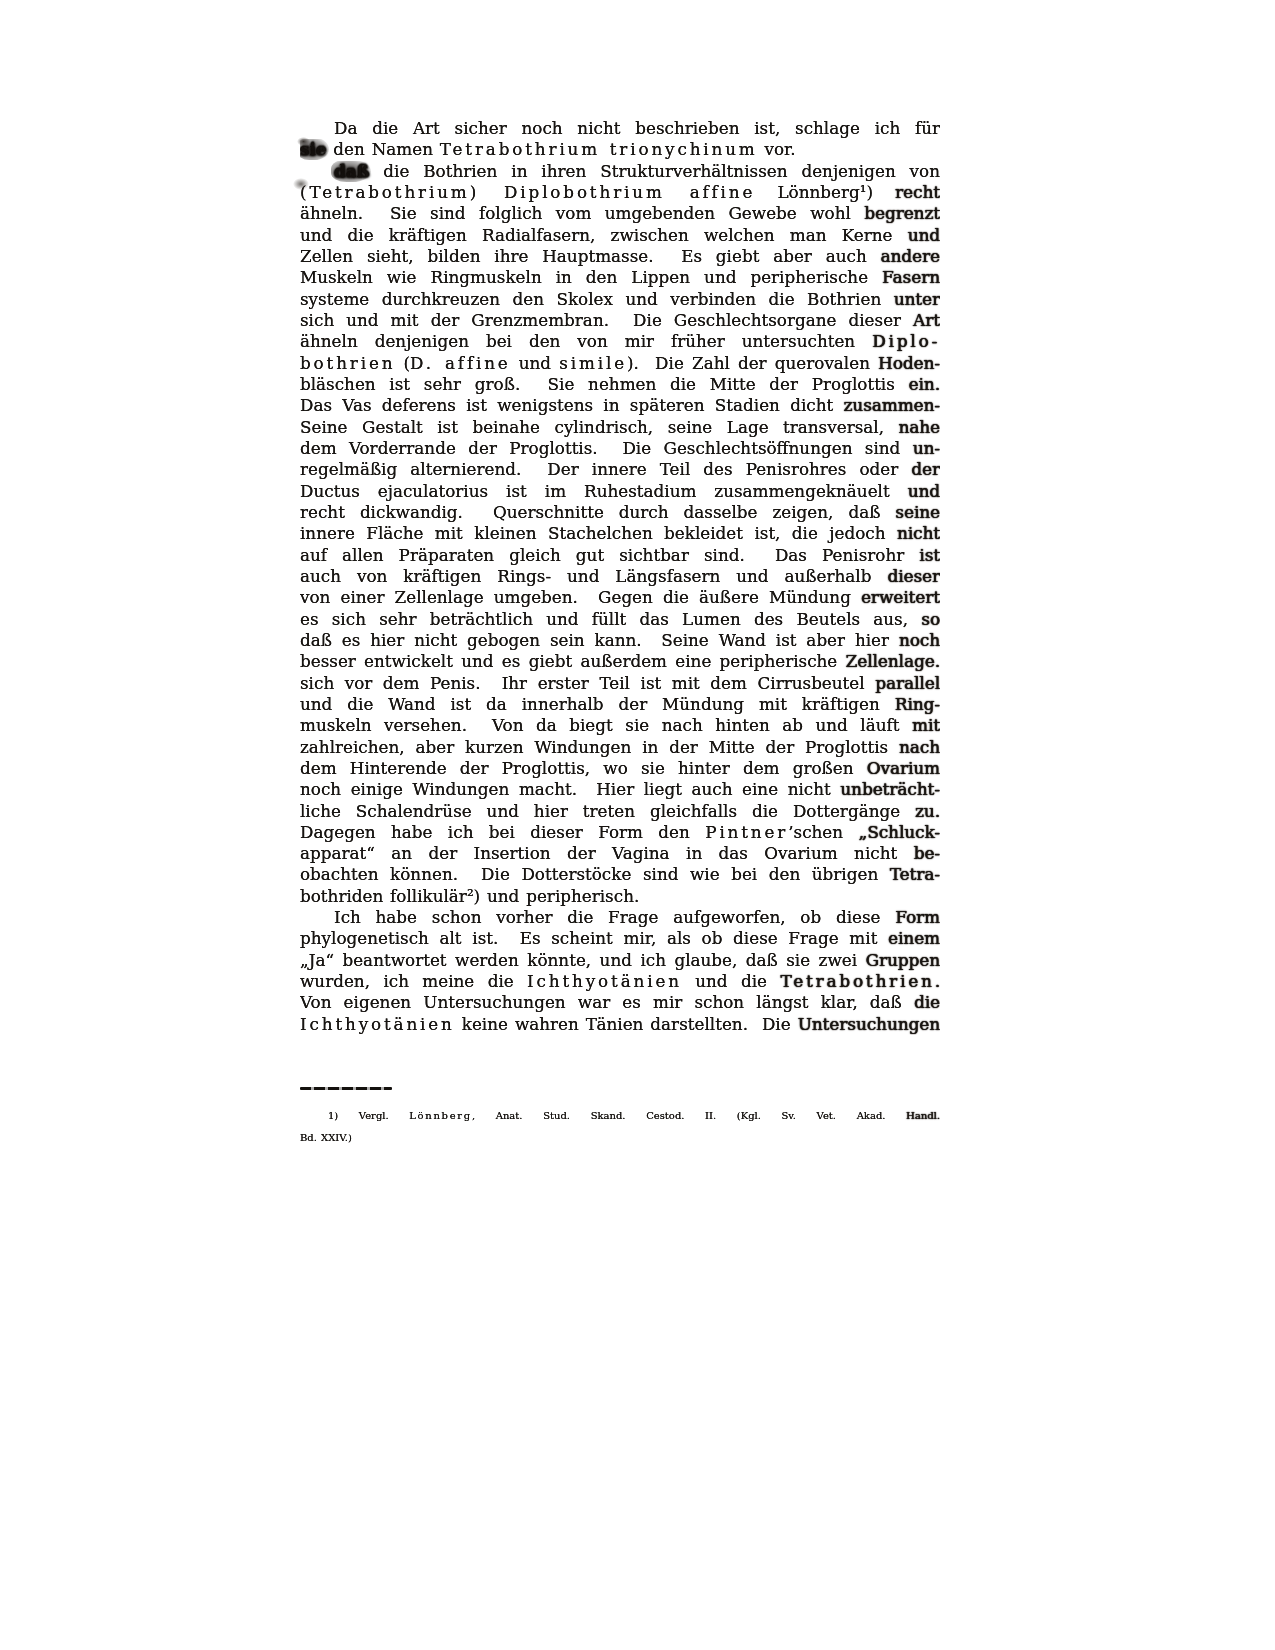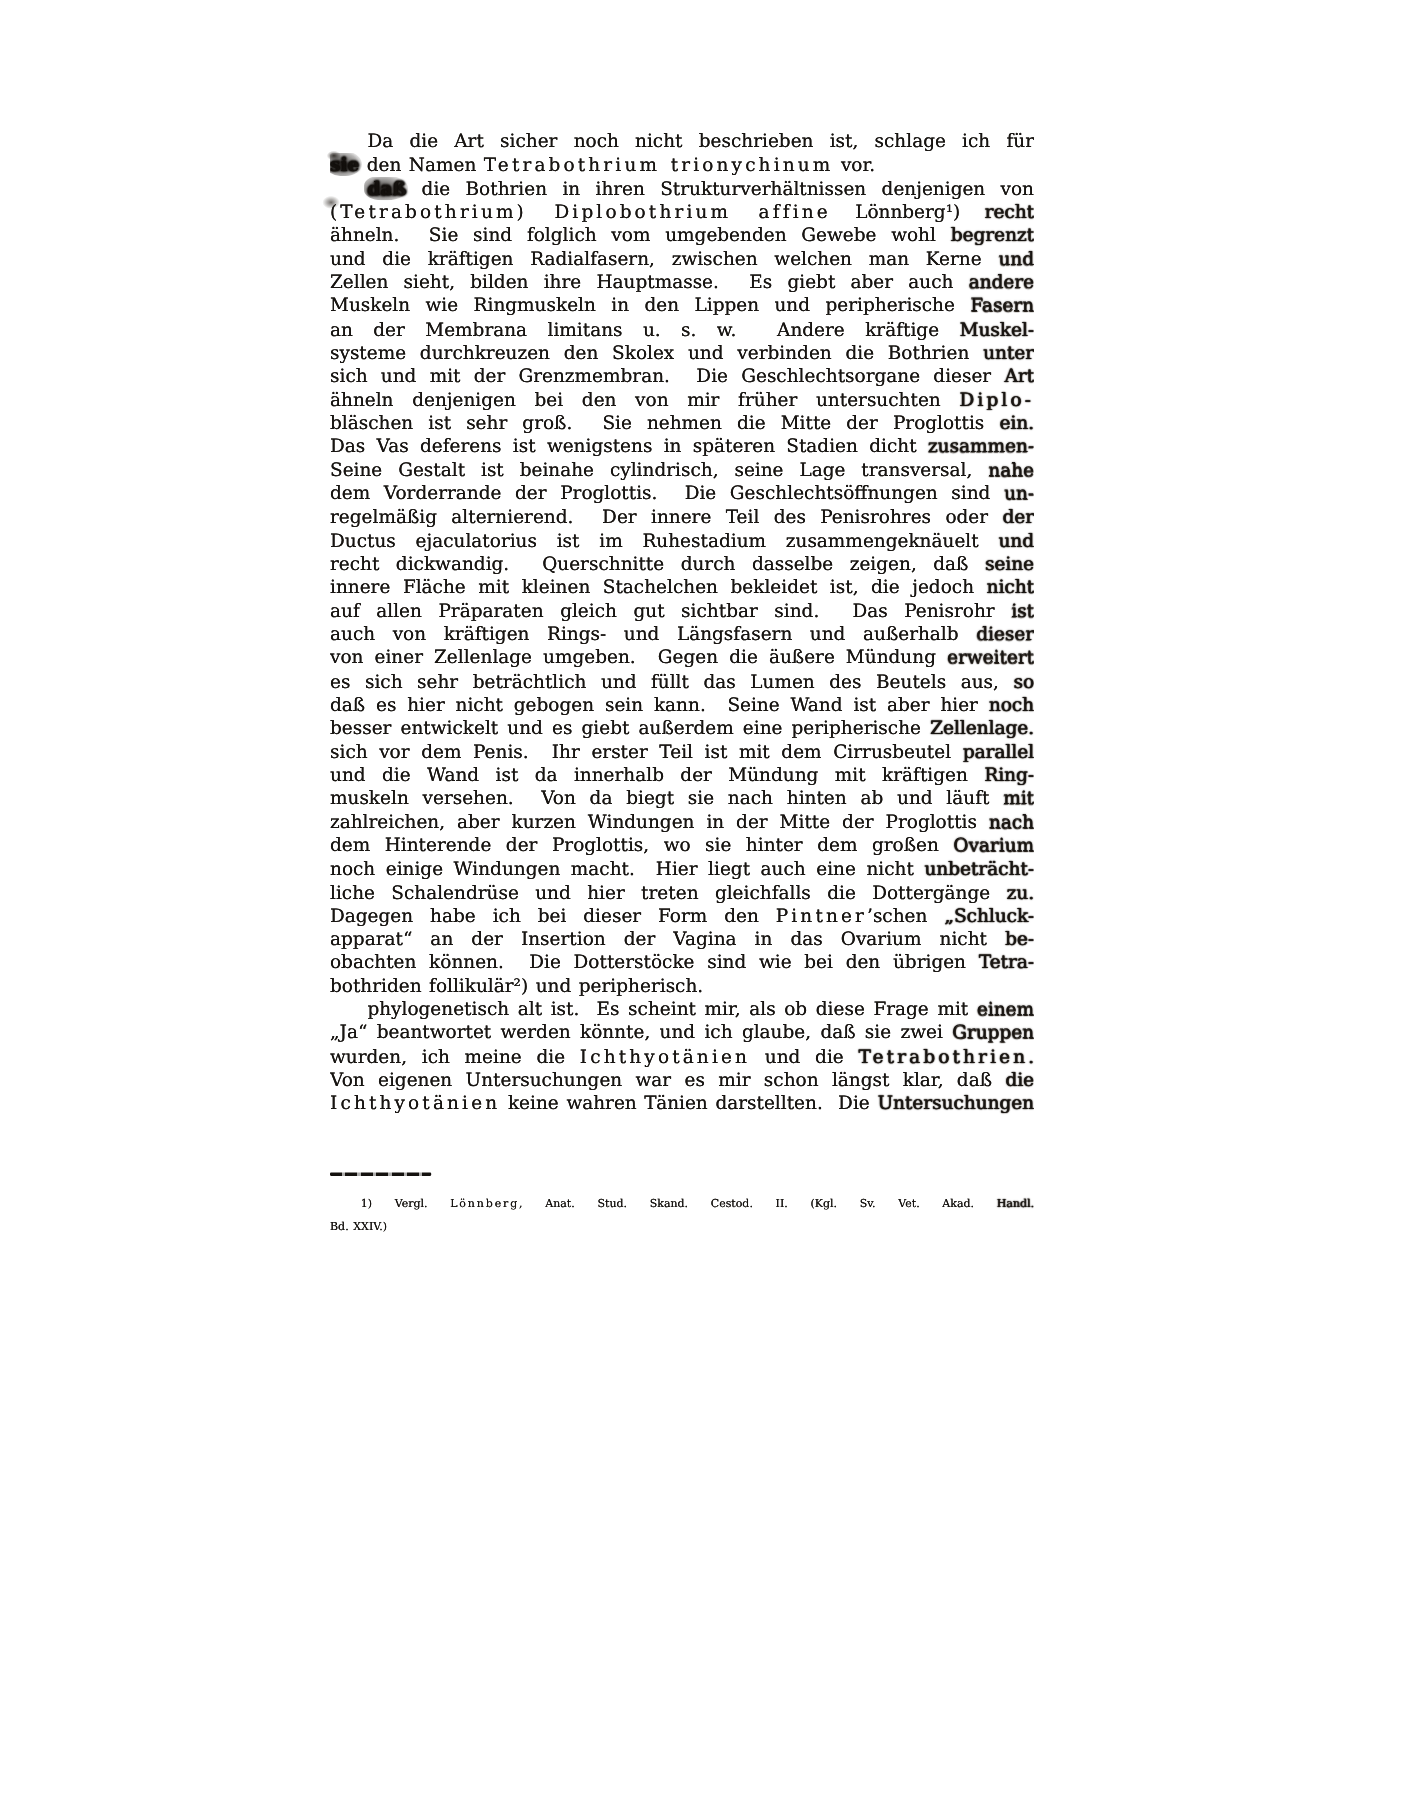--- a/index.html
+++ b/index.html
@@ -77,24 +77,24 @@
           <div class="line">Da die Art sicher noch nicht beschrieben ist, schlage ich für</div>
           <div class="line pend"><span class="blot">sie</span> den Namen <span class="sperr">Tetrabothrium trionychinum</span> vor.</div>
         </div>
         <div class="para">
           <div class="line"><span class="blot">daß</span> die Bothrien in ihren Strukturverhältnissen denjenigen von</div>
           <div class="line"><span class="sperr">(Tetrabothrium) Diplobothrium affine</span> Lönnberg¹) <span class="edge">recht</span></div>
           <div class="line">ähneln.&nbsp; Sie sind folglich vom umgebenden Gewebe wohl <span class="edge">begrenzt</span></div>
           <div class="line">und die kräftigen Radialfasern, zwischen welchen man Kerne <span class="edge">und</span></div>
           <div class="line">Zellen sieht, bilden ihre Hauptmasse.&nbsp; Es giebt aber auch <span class="edge">andere</span></div>
           <div class="line">Muskeln wie Ringmuskeln in den Lippen und peripherische <span class="edge">Fasern</span></div>
-          <div class="line">an der Membrana limitans u. s. w.&nbsp; Andere kräftige <span class="edge">Muskel-</span></div>
           <div class="line">systeme durchkreuzen den Skolex und verbinden die Bothrien <span class="edge">unter</span></div>
           <div class="line">sich und mit der Grenzmembran.&nbsp; Die Geschlechtsorgane dieser <span class="edge">Art</span></div>
           <div class="line">ähneln denjenigen bei den von mir früher untersuchten <span class="edge"><span class="sperr">Diplo-</span></span></div>
+          <div class="line"><span class="sperr">bothrien</span> (<span class="sperr">D. affine</span> und <span class="sperr">simile</span>).&nbsp; Die Zahl der querovalen <span class="edge">Hoden-</span></div>
           <div class="line">bläschen ist sehr groß.&nbsp; Sie nehmen die Mitte der Proglottis <span class="edge">ein.</span></div>
           <div class="line">Das Vas deferens ist wenigstens in späteren Stadien dicht <span class="edge">zusammen-</span></div>
           <div class="line">Seine Gestalt ist beinahe cylindrisch, seine Lage transversal, <span class="edge">nahe</span></div>
           <div class="line">dem Vorderrande der Proglottis.&nbsp; Die Geschlechtsöffnungen sind <span class="edge">un-</span></div>
           <div class="line">regelmäßig alternierend.&nbsp; Der innere Teil des Penisrohres oder <span class="edge">der</span></div>
           <div class="line">Ductus ejaculatorius ist im Ruhestadium zusammengeknäuelt <span class="edge">und</span></div>
           <div class="line">recht dickwandig.&nbsp; Querschnitte durch dasselbe zeigen, daß <span class="edge">seine</span></div>
           <div class="line">innere Fläche mit kleinen Stachelchen bekleidet ist, die jedoch <span class="edge">nicht</span></div>
           <div class="line">auf allen Präparaten gleich gut sichtbar sind.&nbsp; Das Penisrohr <span class="edge">ist</span></div>
           <div class="line">auch von kräftigen Rings- und Längsfasern und außerhalb <span class="edge">dieser</span></div>
@@ -108,20 +108,21 @@
           <div class="line">zahlreichen, aber kurzen Windungen in der Mitte der Proglottis <span class="edge">nach</span></div>
           <div class="line">dem Hinterende der Proglottis, wo sie hinter dem großen <span class="edge">Ovarium</span></div>
           <div class="line">noch einige Windungen macht.&nbsp; Hier liegt auch eine nicht <span class="edge">unbeträcht-</span></div>
           <div class="line">liche Schalendrüse und hier treten gleichfalls die Dottergänge <span class="edge">zu.</span></div>
           <div class="line">Dagegen habe ich bei dieser Form den <span class="sperr">Pintner</span>’schen <span class="edge">„Schluck-</span></div>
           <div class="line">apparat“ an der Insertion der Vagina in das Ovarium nicht <span class="edge">be-</span></div>
           <div class="line">obachten können.&nbsp; Die Dotterstöcke sind wie bei den übrigen <span class="edge">Tetra-</span></div>
           <div class="line pend">bothriden follikulär²) und peripherisch.</div>
         </div>
         <div class="para">
+          <div class="line">Ich habe schon vorher die Frage aufgeworfen, ob diese <span class="edge">Form</span></div>
           <div class="line">phylogenetisch alt ist.&nbsp; Es scheint mir, als ob diese Frage mit <span class="edge">einem</span></div>
           <div class="line">„Ja“ beantwortet werden könnte, und ich glaube, daß sie zwei <span class="edge">Gruppen</span></div>
           <div class="line">wurden, ich meine die <span class="sperr">Ichthyotänien</span> und die <span class="edge"><span class="sperr">Tetrabothrien</span>.</span></div>
           <div class="line">Von eigenen Untersuchungen war es mir schon längst klar, daß <span class="edge">die</span></div>
           <div class="line"><span class="sperr">Ichthyotänien</span> keine wahren Tänien darstellten.&nbsp; Die <span class="edge">Untersuchungen</span></div>
         </div>
       </div>
     <div class="fnrule"></div>
     <div id="fns" class="fnblock">
         <div class="para">

